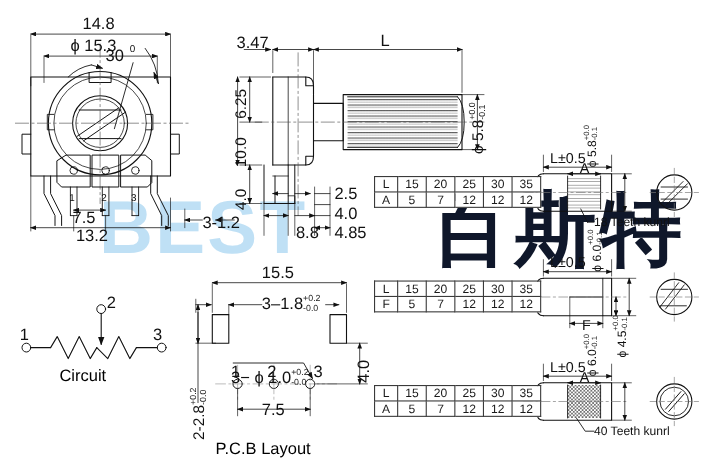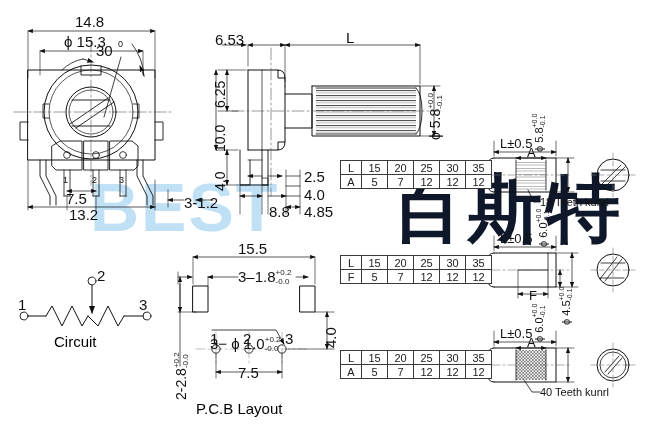--- a/index.html
+++ b/index.html
@@ -369,21 +369,21 @@
   <div class="lbl" style="left:64px;top:33px;font-size:15px;">ϕ 15.3</div>
   <div class="lbl" style="left:96px;top:42px;font-size:15px;">30</div>
   <div class="lbl lbl-xs" style="left:118px;top:40px;">0</div>
   <div class="lbl" style="left:66px;top:190px;font-size:15px;">7.5</div>
   <div class="lbl" style="left:69px;top:206px;font-size:15px;">13.2</div>
   <div class="lbl" style="left:184px;top:194px;font-size:15px;">3-1.2</div>
   <div class="lbl lbl-xs" style="left:63px;top:176px;">1</div>
   <div class="lbl lbl-xs" style="left:92px;top:176px;">2</div>
   <div class="lbl lbl-xs" style="left:119px;top:176px;">3</div>
 
-  <div class="lbl" style="left:215px;top:31px;font-size:15px;">6.53</div>
+  <div class="lbl" style="left:215px;top:31px;font-size:15px;">3.47</div>
   <div class="lbl" style="left:346px;top:29px;font-size:15px;">L</div>
 
   <div style="position:absolute;left:426px;top:140px;">
     <div class="rot90" style="white-space:nowrap;">
       <span class="lbl" style="position:static;font-size:14px;">ϕ 5.8</span><span class="tol"><span>+0.0</span><br><span>-0.1</span></span>
     </div>
   </div>
 
   <div style="position:absolute;left:211px;top:108px;">
     <div class="rot90"><span class="lbl" style="position:static;font-size:14px;">6.25</span></div>

